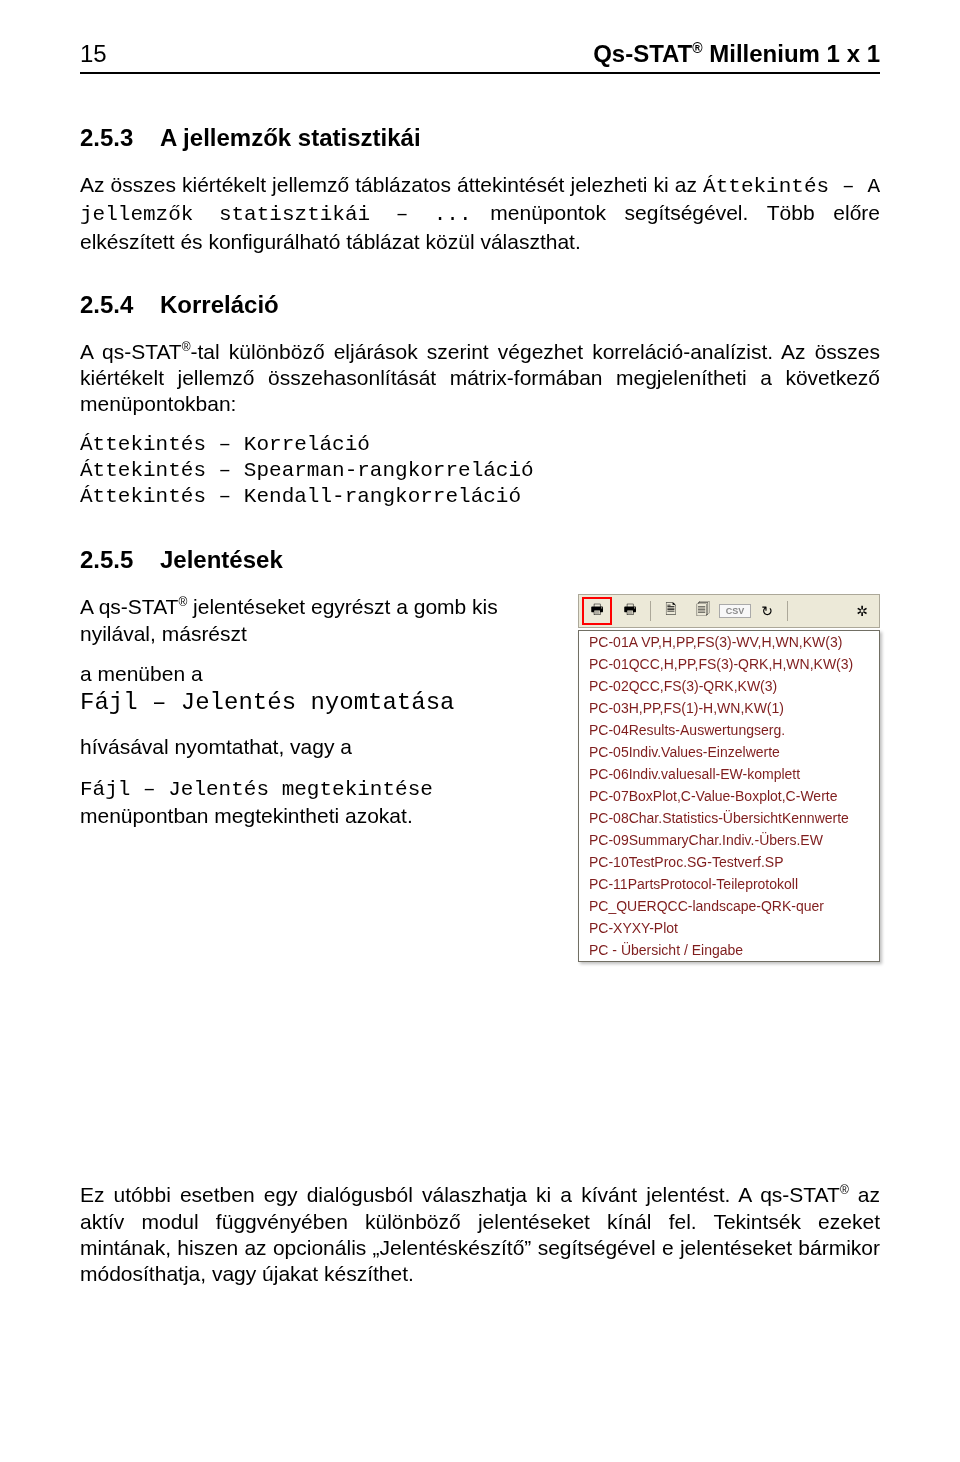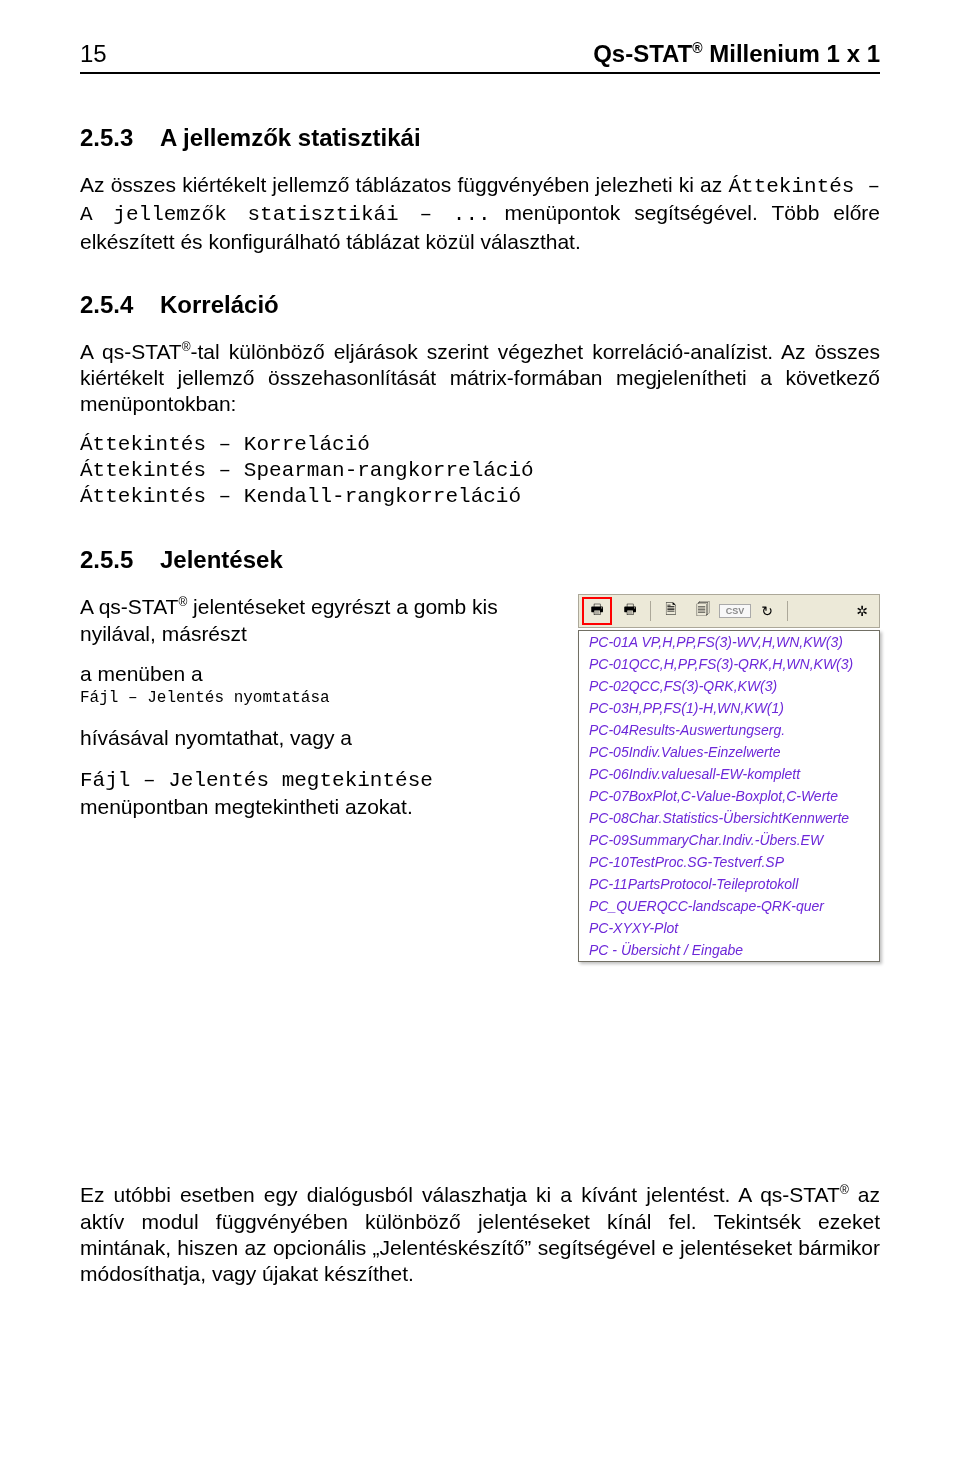--- a/index.html
+++ b/index.html
@@ -93,42 +93,41 @@
     border: 1px solid #716f64;
     box-shadow: 2px 2px 3px rgba(0,0,0,0.25);
     margin-top: 2px;
     font-family: Tahoma, Arial, sans-serif;
     font-size: 14px;
   }
   .dd-item {
     padding: 3px 10px;
     white-space: nowrap;
     overflow: hidden;
-    color: #6d28d9;
-    font-style: italic;
+    color: #7f1d1d;
   }
   .bottom-gap { height: 220px; }
 </style>
 </head>
 <body>
 
 <div class="page">
 
   <div class="header-row">
     <span class="page-num">15</span>
     <span class="header-title">
       <span>Qs-STAT</span><sup>®</sup><span> Millenium 1 x 1</span>
     </span>
   </div>
 
   <h2 class="sec">
     <span class="num">2.5.3</span><span>A jellemzők statisztikái</span>
   </h2>
   <p class="body">
-    <span>Az összes kiértékelt jellemző táblázatos függvényében jelezheti ki az </span><span class="mono">Áttekintés – A jellemzők statisztikái – ...</span><span> menüpontok segítségével. Több előre elkészített és konfigurálható táblázat közül választhat.</span>
+    <span>Az összes kiértékelt jellemző táblázatos áttekintését jelezheti ki az </span><span class="mono">Áttekintés – A jellemzők statisztikái – ...</span><span> menüpontok segítségével. Több előre elkészített és konfigurálható táblázat közül választhat.</span>
   </p>
 
   <h2 class="sec">
     <span class="num">2.5.4</span><span>Korreláció</span>
   </h2>
   <p class="body">
     <span>A qs-STAT</span><sup class="reg">®</sup><span>-tal különböző eljárások szerint végezhet korreláció-analízist. Az összes kiértékelt jellemző összehasonlítását mátrix-formában megjelenítheti a következő menüpontokban:</span>
   </p>
   <div class="mono" style="font-size:21px; line-height:1.25;">
     <div>Áttekintés – Korreláció</div>
@@ -139,21 +138,21 @@
   <h2 class="sec">
     <span class="num">2.5.5</span><span>Jelentések</span>
   </h2>
 
   <div class="two-col">
     <div class="left-col">
       <p class="body" style="text-align:left;">
         <span>A qs-STAT</span><sup class="reg">®</sup><span>  jelentéseket egyrészt a gomb kis nyilával, másrészt</span>
       </p>
       <p class="body" style="text-align:left; margin-bottom:2px;">a menüben a</p>
-      <div class="mono" style="font-size:16px;">Fájl – Jelentés nyomtatása</div>
+      <div class="mono" style="font-size:24px;">Fájl – Jelentés nyomtatása</div>
       <p class="body" style="text-align:left; margin:18px 0;">hívásával nyomtathat, vagy a</p>
       <div class="mono" style="font-size:21px;">Fájl – Jelentés megtekintése</div>
       <p class="body" style="text-align:left; margin-top:2px;">menüpontban megtekintheti azokat.</p>
     </div>
 
     <div class="right-col">
       <div class="toolbar">
         <div class="tb-btn hl">
             <span>🖶</span>
           </div>

